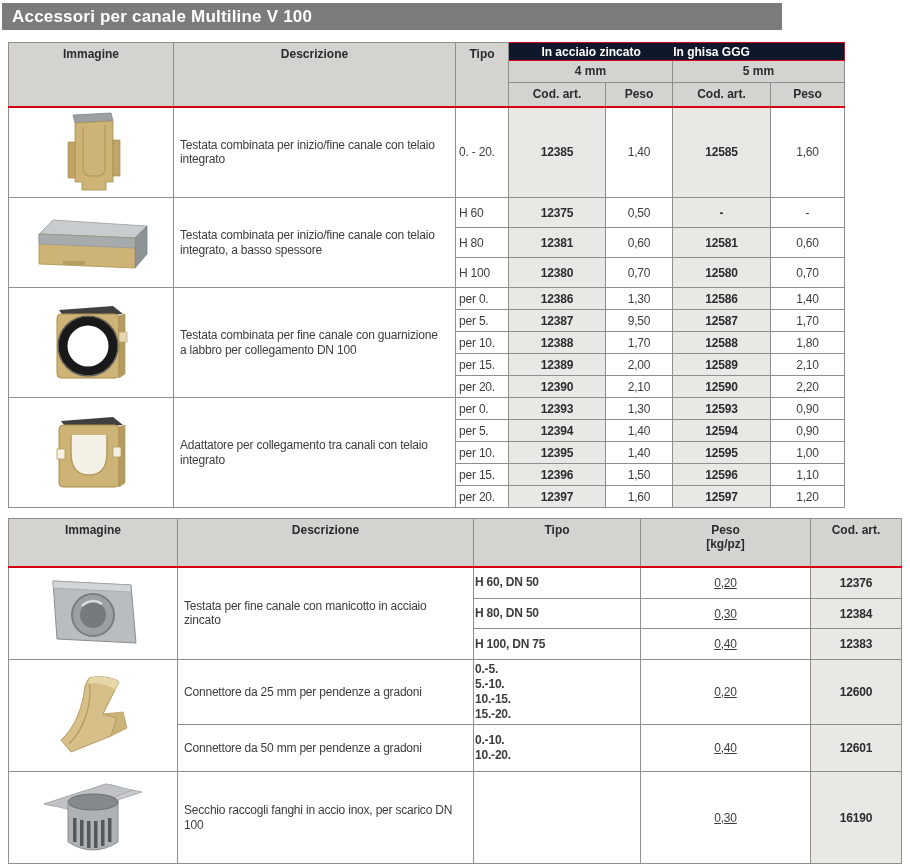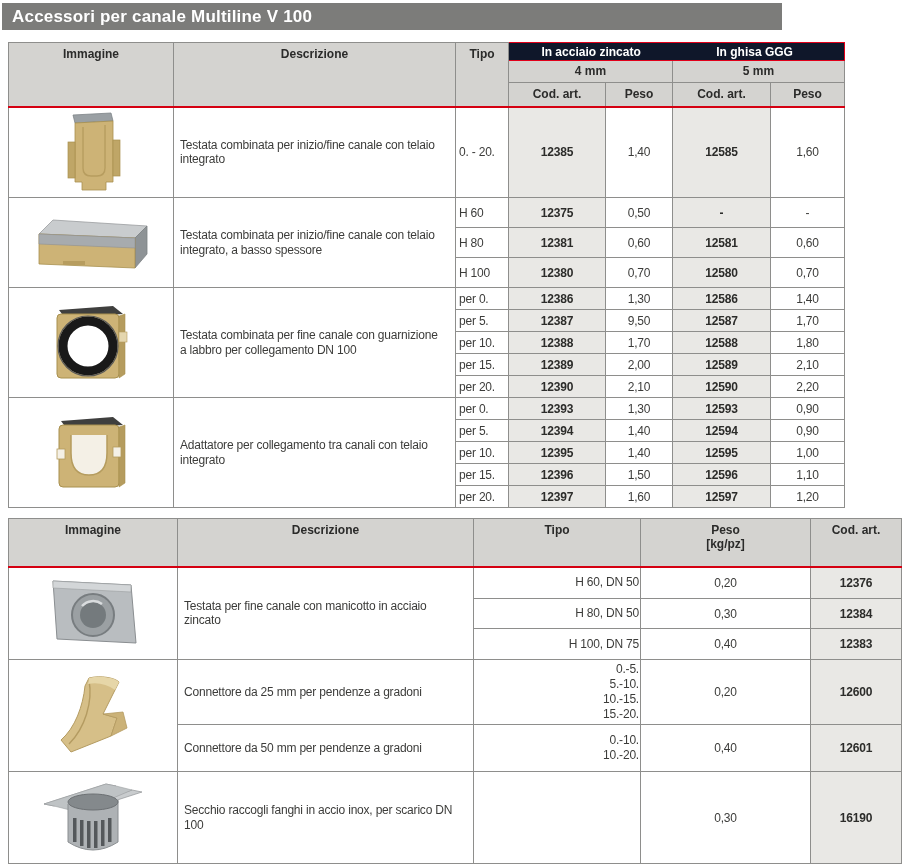--- a/index.html
+++ b/index.html
@@ -17,35 +17,35 @@
   th{background:#d4d3d0;color:#2b2b2a;font-size:12px;font-weight:bold;
      vertical-align:top;padding-top:4px;text-align:center;}
 
   
   #t1{margin:12px 0 0 8px;width:836px;}
   #t2{margin:10px 0 0 8px;width:893px;}
 
   .redband{background:#0f172a;border:1px solid #e2001a;padding:0;vertical-align:middle;}
   .redband .bandwrap{display:flex;width:100%;height:100%;align-items:center;}
   .redband .half1{flex:0 0 49%;text-align:center;}
-  .redband .half2{flex:1;text-align:center;padding-right:8px;}
+  .redband .half2{flex:1;text-align:left;padding-right:8px;}
   .redband span{color:#fff;font-weight:bold;font-size:12px;}
 
   .rbot{border-bottom:2px solid #d50011;}
   .rl{border-left:1px solid #e2001a;}
 
   td{font-size:12px;letter-spacing:-0.2px;vertical-align:middle;background:#fff;}
   .ci{text-align:center;background:#fff;}
   .cd{text-align:left;padding:3px 8px 3px 6px;line-height:1.2;}
   .ct{text-align:left;padding-left:3px;}
   .cc{background:#e9e8e5;font-weight:bold;text-align:center;color:#2c2c2a;}
   .cp{text-align:center;}
-  .ct2{text-align:right;line-height:1.25;}
+  .ct2{text-align:left;line-height:1.25;font-weight:bold;}
   .cc2{background:#e9e8e5;font-weight:bold;text-align:center;color:#2c2c2a;}
-  .cp2{text-align:center;}
+  .cp2{text-align:center;text-decoration:underline;}
   .hsub{vertical-align:middle;padding-top:0;}
   svg{display:block;margin:0 auto;}
 </style>
 </head>
 <body>
 
 <div class="title-bar">
   <span>Accessori per canale Multiline V 100</span>
 </div>
 

